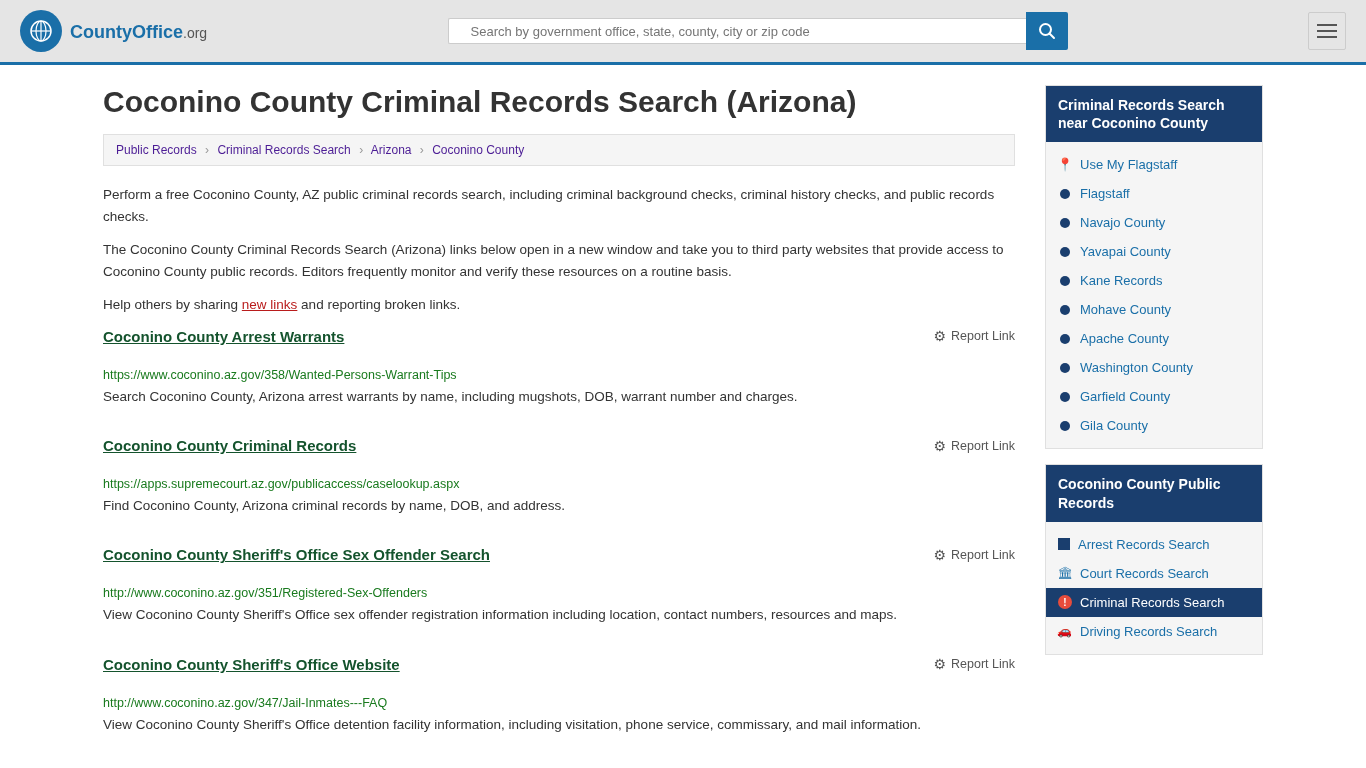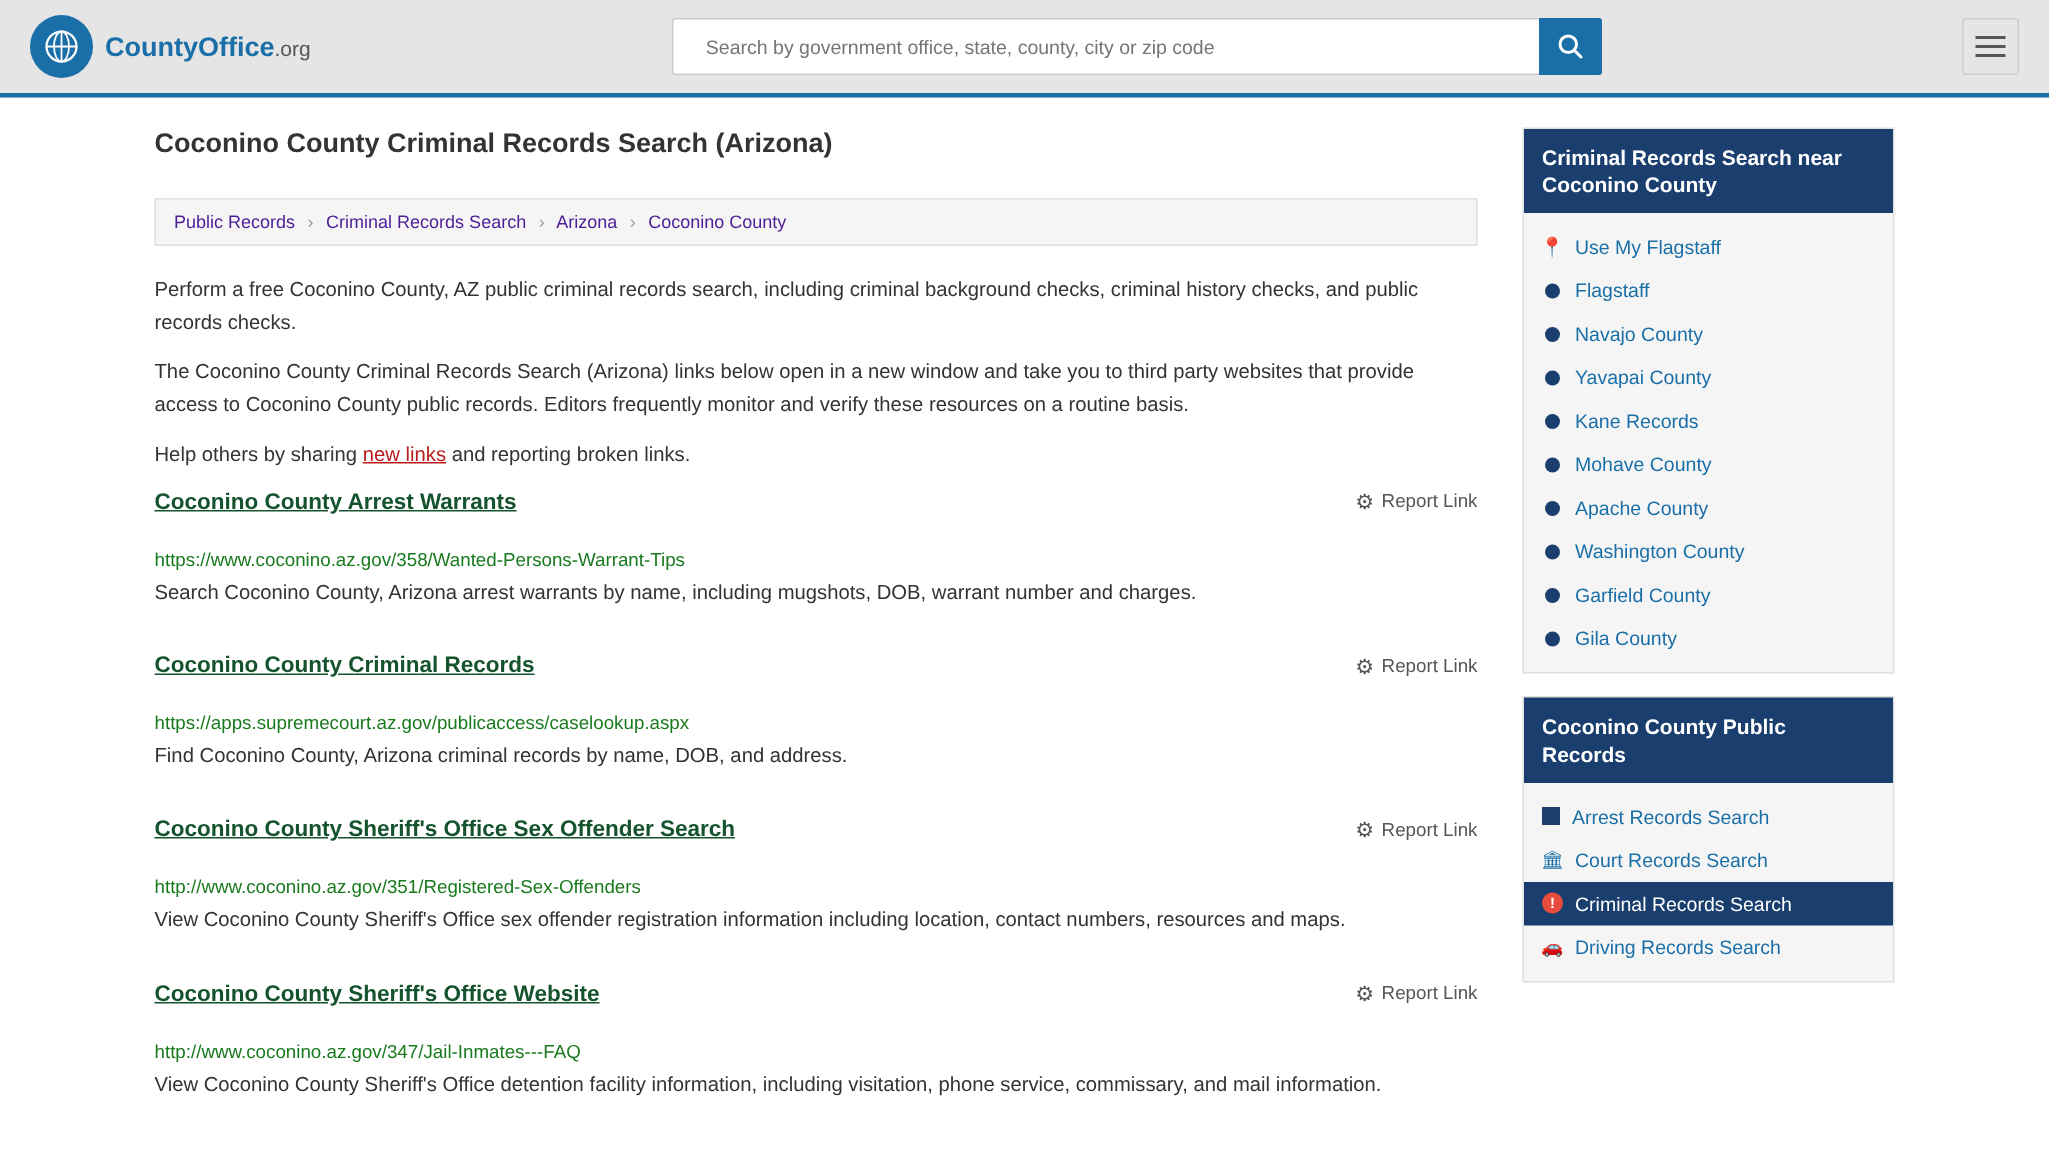--- a/index.html
+++ b/index.html
@@ -42,21 +42,21 @@
     }
     .search-area {
       display: flex;
       align-items: center;
       flex: 1;
       max-width: 620px;
       margin: 0 30px;
     }
     .search-input {
       flex: 1;
-      height: 38px;
+      height: 26px;
       border: 1px solid #ccc;
       border-right: none;
       padding: 0 22px;
       font-size: 13px;
       outline: none;
       border-radius: 2px 0 0 2px;
     }
     .search-btn {
       width: 42px;
       height: 38px;
@@ -94,30 +94,30 @@
       margin: 0 auto;
       padding: 20px 20px;
       display: flex;
       gap: 30px;
     }
     .content-area {
       flex: 1;
       min-width: 0;
     }
     .sidebar {
-      width: 248px;
+      width: 218px;
       flex-shrink: 0;
     }
 
     
     .page-title {
-      font-size: 18px;
+      font-size: 30px;
       font-weight: bold;
       color: #333;
-      margin-bottom: 26px;
+      margin-bottom: 15px;
     }
 
     
     .breadcrumb {
       background: #f5f5f5;
       padding: 8px 12px;
       border: 1px solid #e0e0e0;
       font-size: 12px;
       margin-bottom: 18px;
       color: #555;

